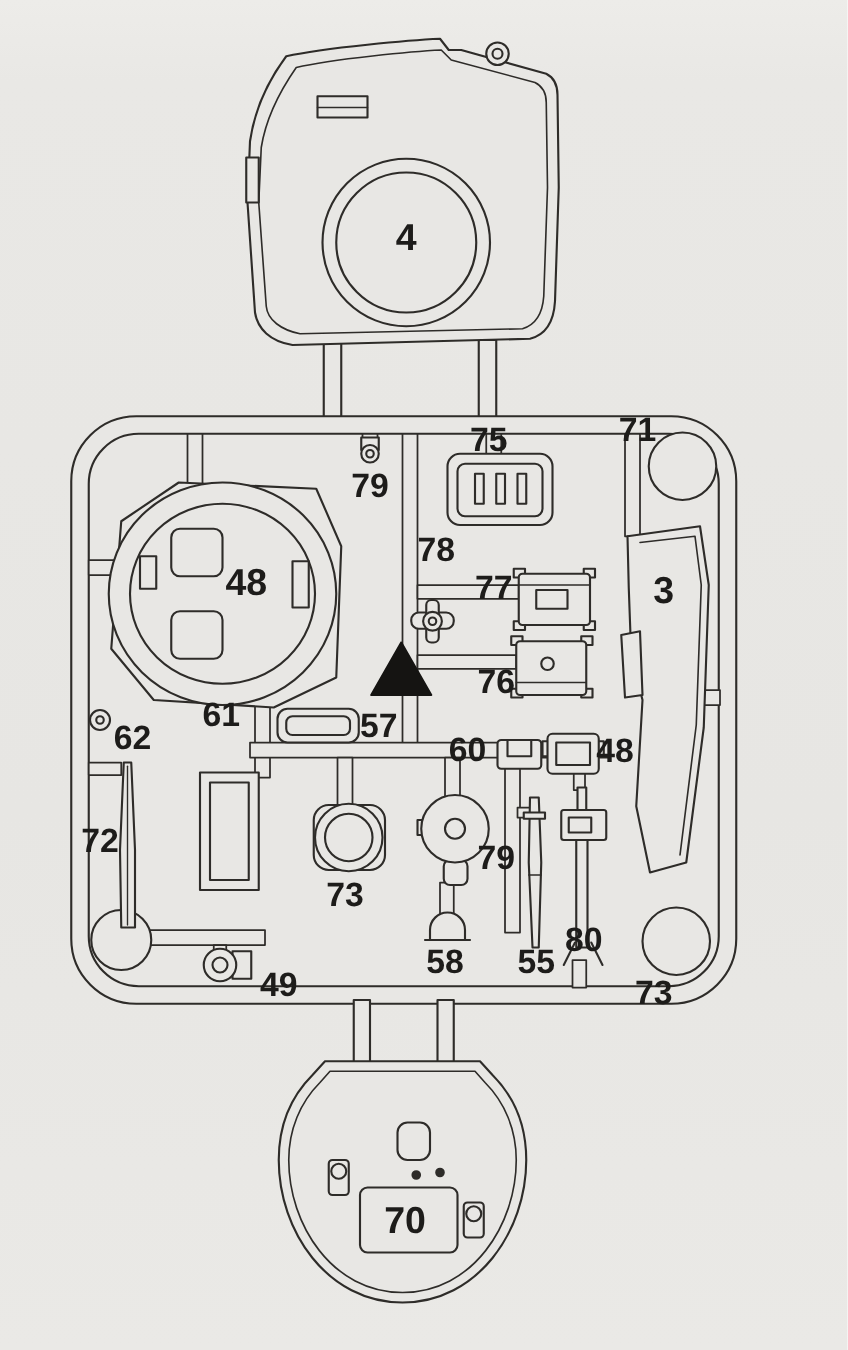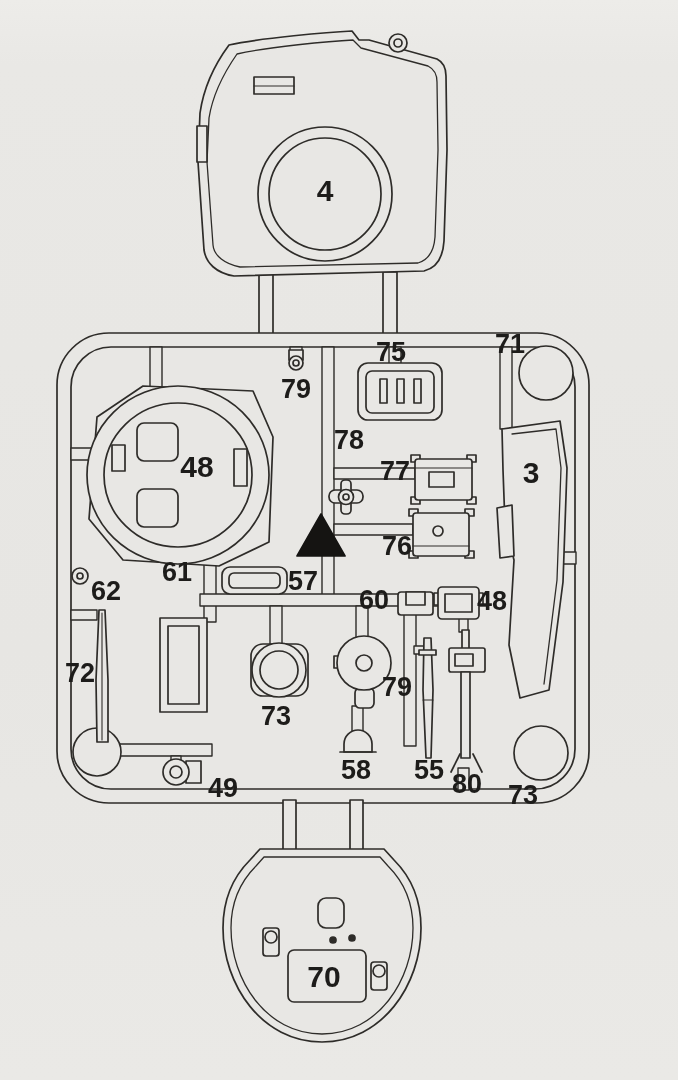--- a/index.html
+++ b/index.html
@@ -256,17 +256,17 @@
   <span class="plabel" style="left:303px;top:581px">57</span>
   <span class="plabel" style="left:177px;top:572px">61</span>
   <span class="plabel" style="left:374px;top:600px">60</span>
   <span class="plabel" style="left:492px;top:601px">48</span>
   <span class="plabel" style="left:80px;top:673px">72</span>
   <span class="plabel" style="left:276px;top:716px">73</span>
   <span class="plabel" style="left:397px;top:687px">79</span>
   <span class="plabel" style="left:223px;top:788px">49</span>
   <span class="plabel" style="left:356px;top:770px">58</span>
   <span class="plabel" style="left:429px;top:770px">55</span>
-  <span class="plabel" style="left:467px;top:784px">80</span>
+  <span class="plabel" style="left:467px;top:752px">80</span>
   <span class="plabel" style="left:523px;top:795px">73</span>
   <span class="plabel big" style="left:324px;top:977px">70</span>
 
 </div>
 
 </body></html>

